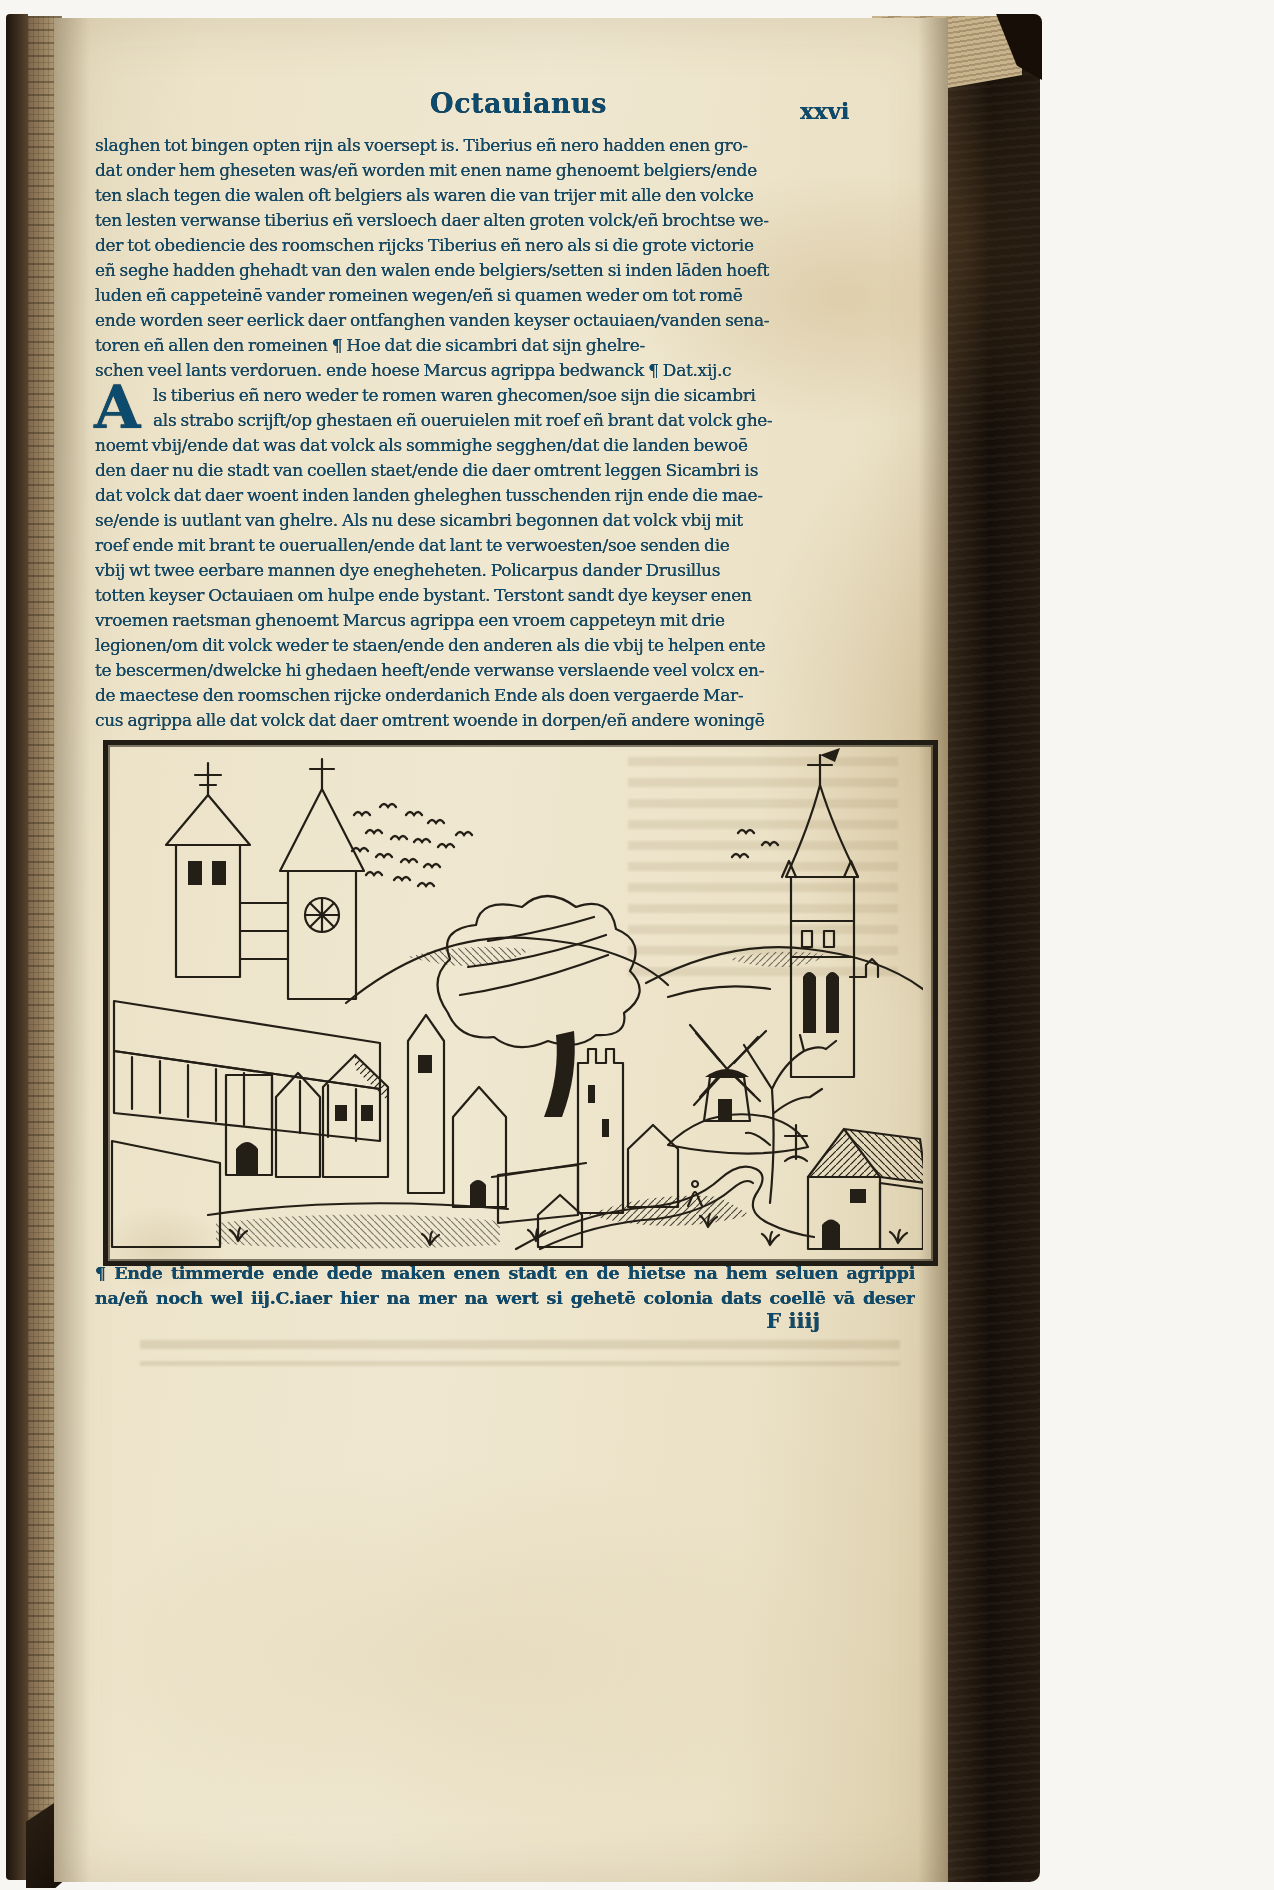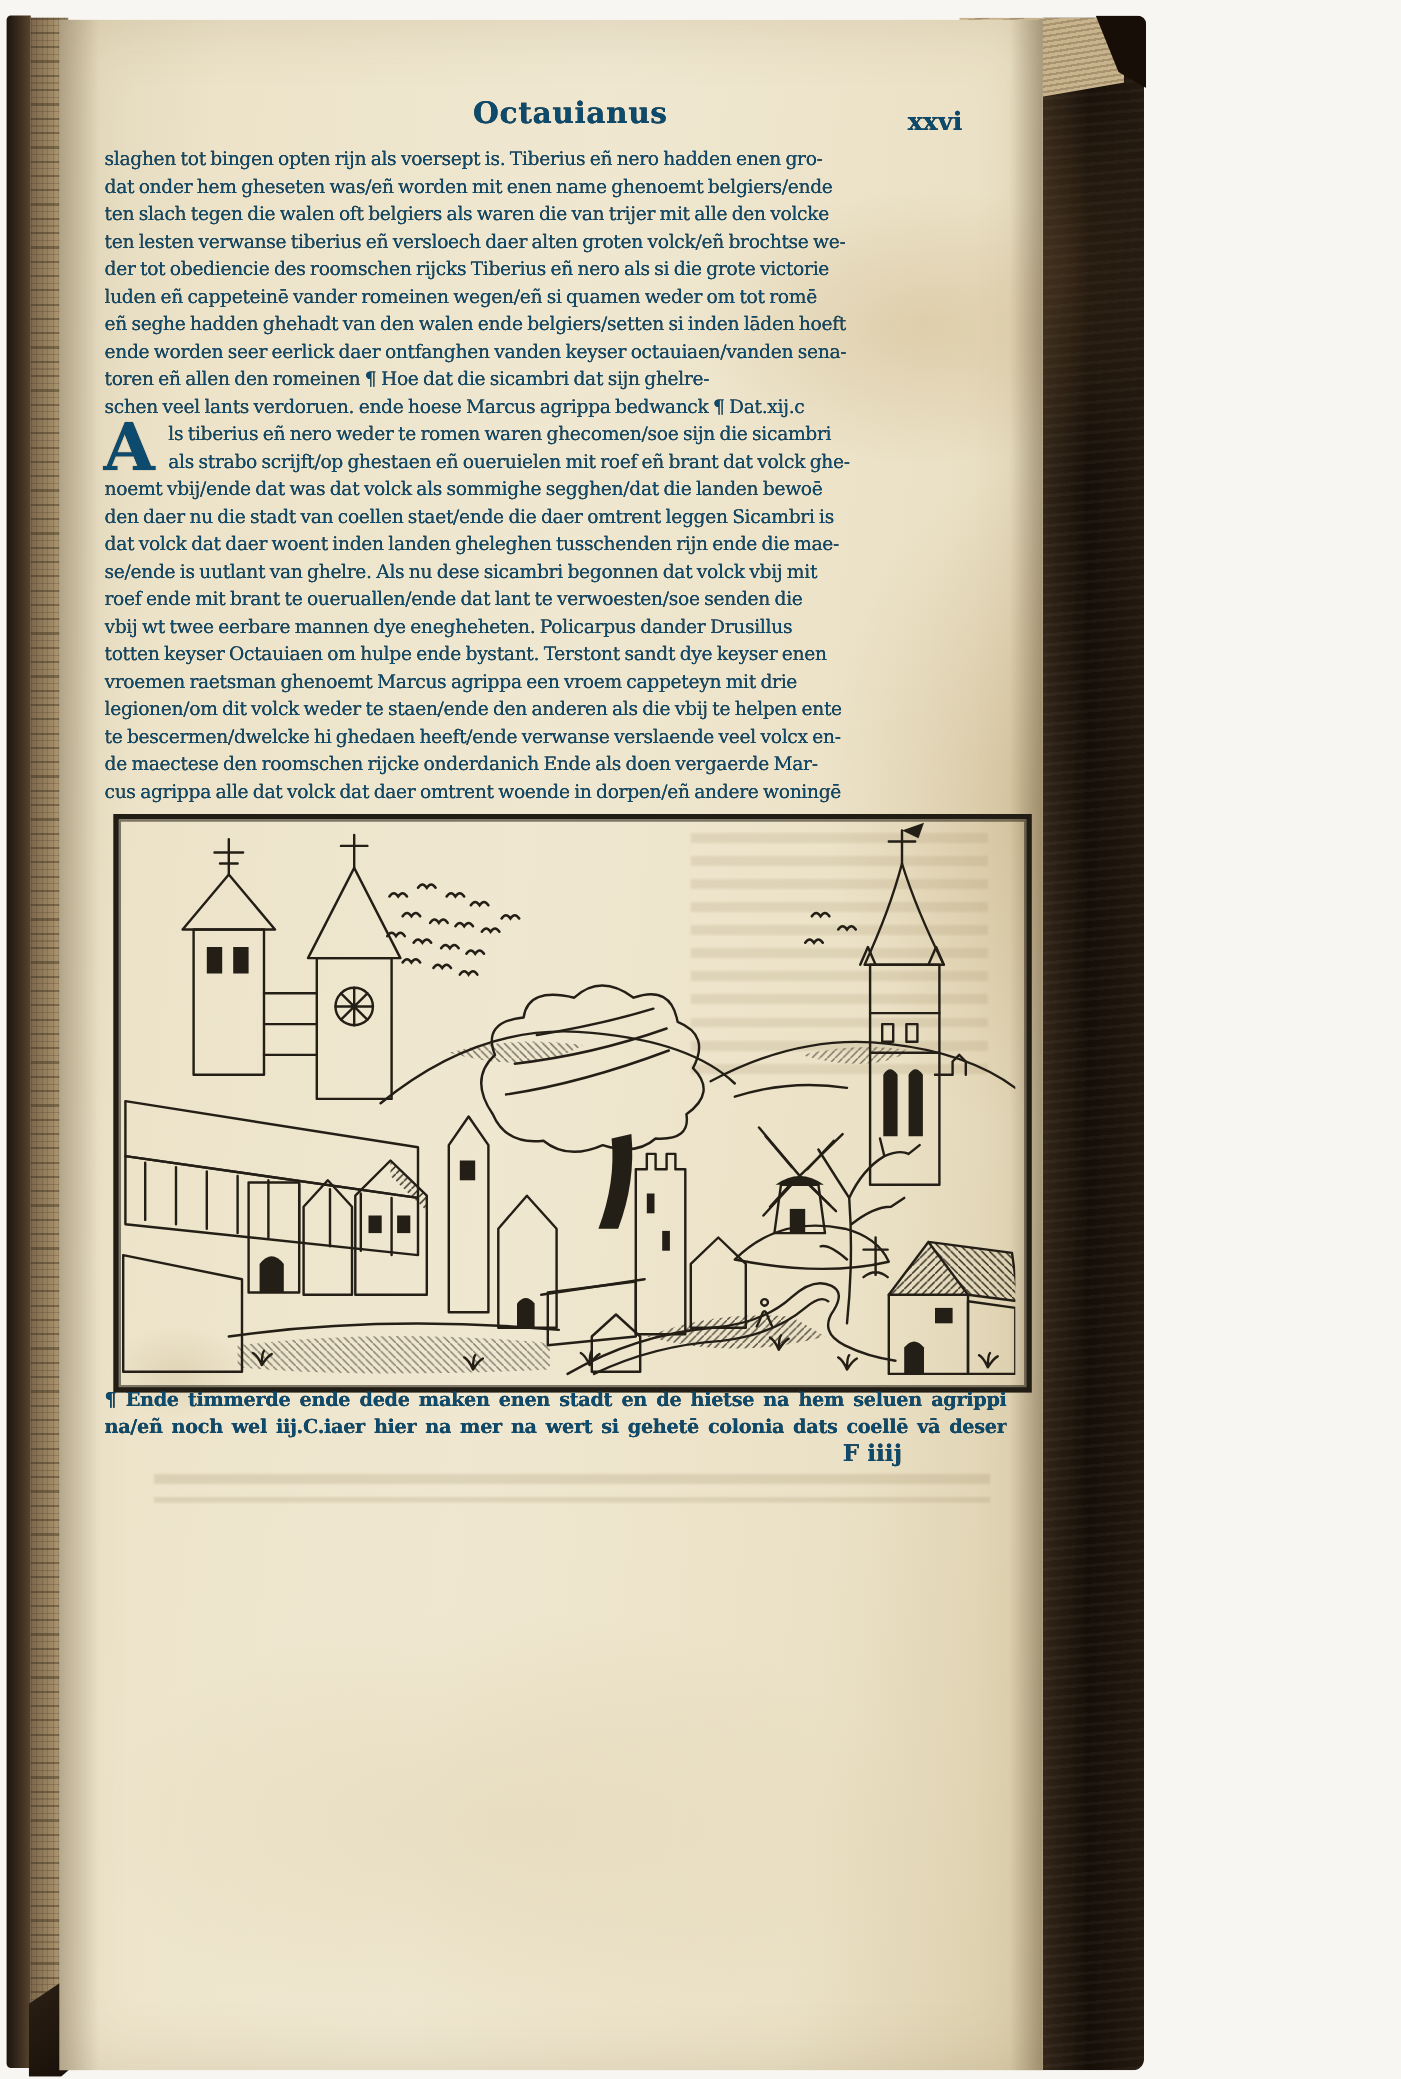--- a/index.html
+++ b/index.html
@@ -37,21 +37,21 @@
       linear-gradient(96deg,#e2d7ba 0%,#ece3c9 14%,#efe7d0 46%,#ebe1c6 78%,#d9cca8 100%);
     box-shadow:inset 0 0 60px rgba(120,95,55,.18);}
   .page .gutter-shade{position:absolute;left:0;top:0;width:36px;height:100%;
     background:linear-gradient(90deg,rgba(80,60,32,.30),rgba(0,0,0,0));}
   .page .edge-shade{position:absolute;right:0;top:0;width:30px;height:100%;
     background:linear-gradient(270deg,rgba(70,52,26,.35),rgba(0,0,0,0));}
   
   .ink{color:#0c4a6e;}
   .running-title{position:absolute;left:110px;top:88px;width:817px;text-align:center;
     font-size:27px;font-weight:700;letter-spacing:.5px;text-shadow:0 0 .6px #2b2317;}
-  .folio{position:absolute;left:800px;top:97px;width:100px;text-align:center;
+  .folio{position:absolute;left:800px;top:97px;width:100px;text-align:left;
     font-size:23px;font-weight:700;text-shadow:0 0 .5px #2b2317;}
   .textblock{position:absolute;left:95px;top:133px;width:817px;}
   .line{height:25px;line-height:25px;font-size:17px;font-weight:400;
     letter-spacing:-.3px;word-spacing:-1px;white-space:nowrap;
     text-align:justify;text-align-last:justify;overflow:hidden;
     text-shadow:0 0 .5px #2b2317;}
   .line.indent{padding-left:58px;}
   .line::after{content:"";display:inline-block;width:100%;}
   .dropcap{position:absolute;left:94px;top:381px;width:56px;height:52px;
     font-size:60px;line-height:52px;font-weight:700;text-shadow:0 0 .8px #2b2317;}
@@ -90,22 +90,22 @@
   <div class="running-title ink">Octauianus</div>
   <div class="folio ink">xxvi</div>
 
   <div class="dropcap ink">A</div>
   <div class="textblock ink">
       <div class="line">slaghen tot bingen opten rijn als voersept is. Tiberius eñ nero hadden enen gro-</div>
       <div class="line">dat onder hem gheseten was/eñ worden mit enen name ghenoemt belgiers/ende</div>
       <div class="line">ten slach tegen die walen oft belgiers als waren die van trijer mit alle den volcke</div>
       <div class="line">ten lesten verwanse tiberius eñ versloech daer alten groten volck/eñ brochtse we-</div>
       <div class="line">der tot obediencie des roomschen rijcks Tiberius eñ nero als si die grote victorie</div>
+      <div class="line">eñ seghe hadden ghehadt van den walen ende belgiers/setten si inden lāden hoeft</div>
       <div class="line">luden eñ cappeteinē vander romeinen wegen/eñ si quamen weder om tot romē</div>
-      <div class="line">eñ seghe hadden ghehadt van den walen ende belgiers/setten si inden lāden hoeft</div>
       <div class="line">ende worden seer eerlick daer ontfanghen vanden keyser octauiaen/vanden sena-</div>
       <div class="line">toren eñ allen den romeinen   ¶ Hoe dat die sicambri dat sijn ghelre-</div>
       <div class="line">schen veel lants verdoruen. ende hoese Marcus agrippa bedwanck   ¶ Dat.xij.c</div>
       <div class="line indent">ls tiberius eñ nero weder te romen waren ghecomen/soe sijn die sicambri</div>
       <div class="line indent">als strabo scrijft/op ghestaen eñ oueruielen mit roef eñ brant dat volck ghe-</div>
       <div class="line">noemt vbij/ende dat was dat volck als sommighe segghen/dat die landen bewoē</div>
       <div class="line">den daer nu die stadt van coellen staet/ende die daer omtrent leggen Sicambri is</div>
       <div class="line">dat volck dat daer woent inden landen gheleghen tusschenden rijn ende die mae-</div>
       <div class="line">se/ende is uutlant van ghelre. Als nu dese sicambri begonnen dat volck vbij mit</div>
       <div class="line">roef ende mit brant te oueruallen/ende dat lant te verwoesten/soe senden die</div>

